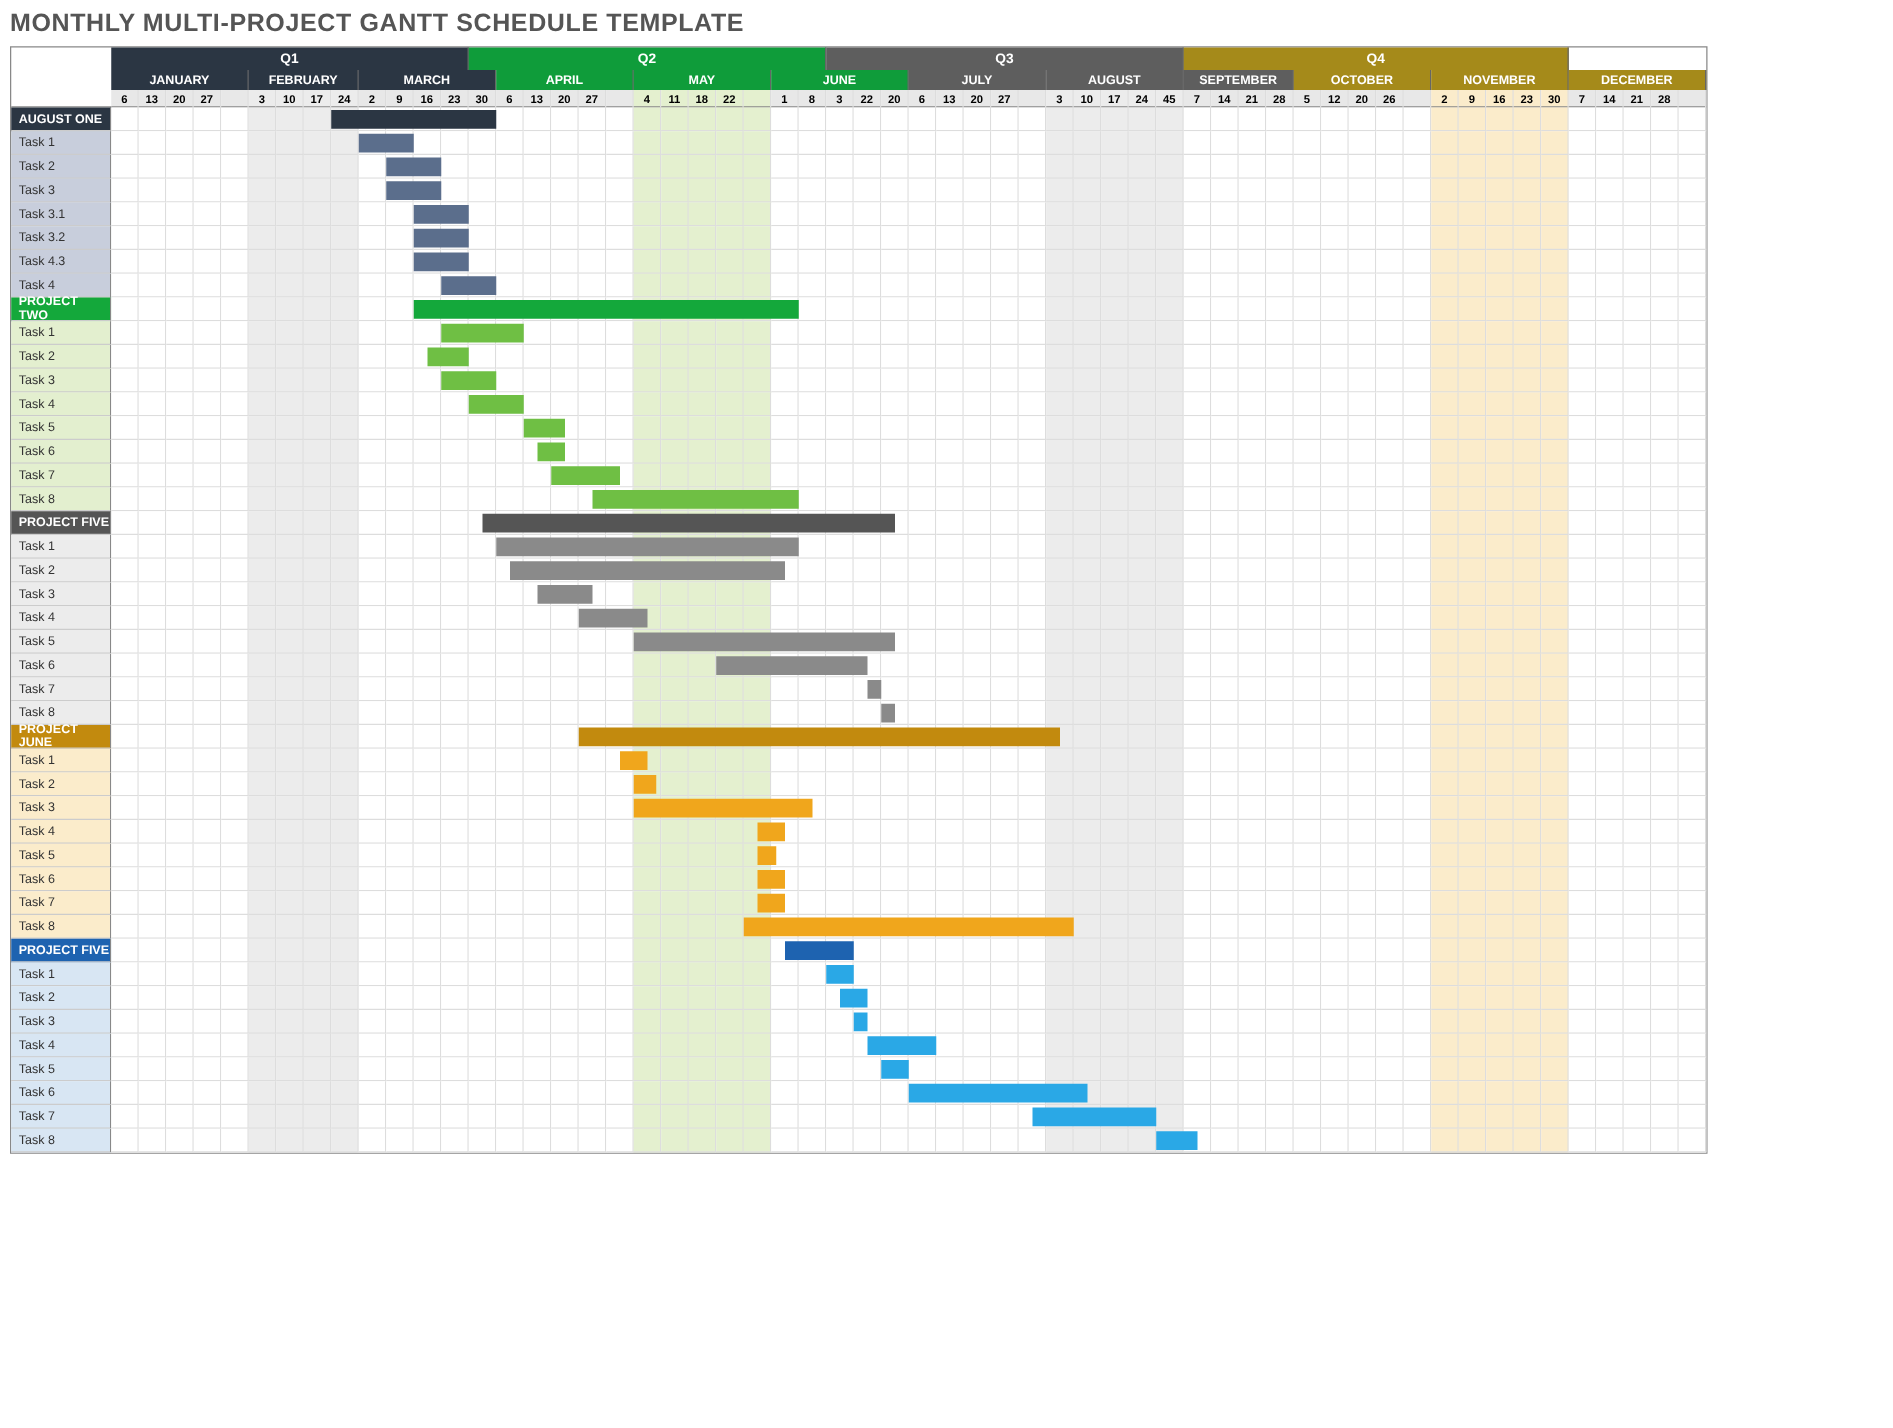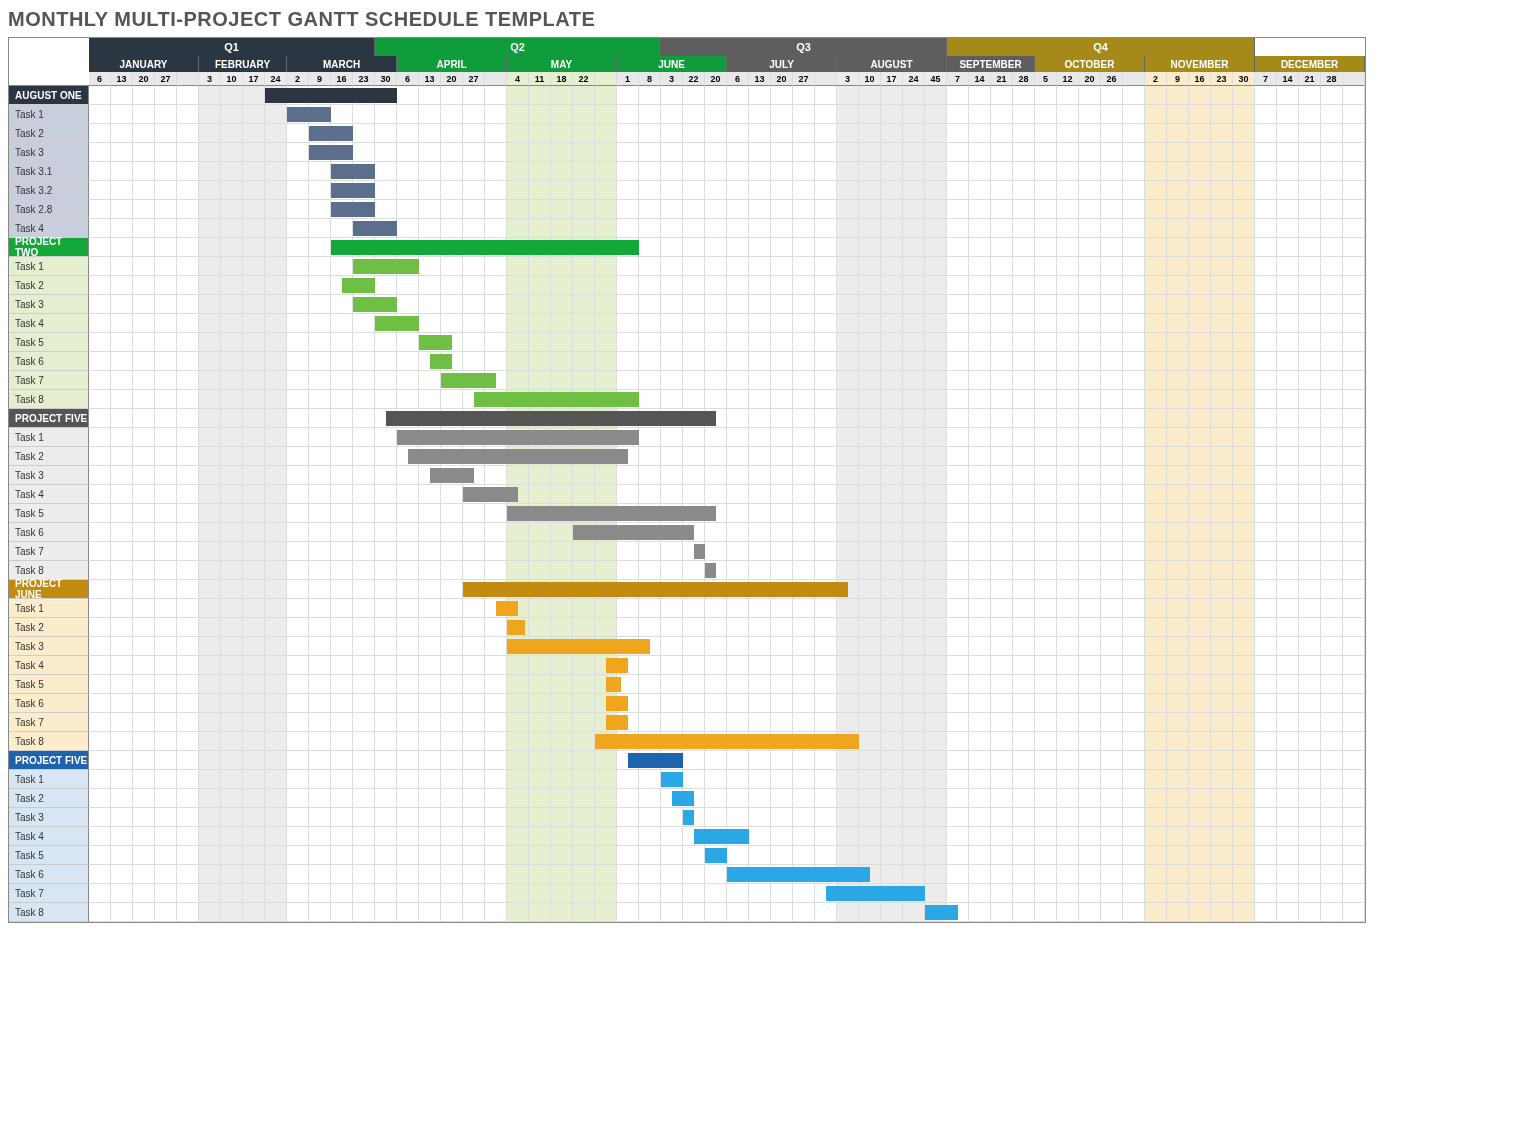--- a/index.html
+++ b/index.html
@@ -482,21 +482,21 @@
         <div class="g-cell" style="width:22px;background:#fbeccb"></div>
         <div class="g-cell" style="width:22px;background:#fbeccb"></div>
         <div class="g-cell" style="width:22px;background:#fff"></div>
         <div class="g-cell" style="width:22px;background:#fff"></div>
         <div class="g-cell" style="width:22px;background:#fff"></div>
         <div class="g-cell" style="width:22px;background:#fff"></div>
         <div class="g-cell" style="width:22px;background:#fff"></div>
         <div class="bar" style="left:242px;width:44px;background:#5b6e8c"></div>
       </div>
     </div><div class="body-row">
-      <div class="row-label" style="background:#c8cedc;color:#333;font-weight:400">Task 2.8</div>
+      <div class="row-label" style="background:#c8cedc;color:#333;font-weight:400">Task 4.3</div>
       <div class="row-grid" style="width:1276px">
         <div class="g-cell" style="width:22px;background:#fff"></div>
         <div class="g-cell" style="width:22px;background:#fff"></div>
         <div class="g-cell" style="width:22px;background:#fff"></div>
         <div class="g-cell" style="width:22px;background:#fff"></div>
         <div class="g-cell" style="width:22px;background:#fff"></div>
         <div class="g-cell" style="width:22px;background:#ececec"></div>
         <div class="g-cell" style="width:22px;background:#ececec"></div>
         <div class="g-cell" style="width:22px;background:#ececec"></div>
         <div class="g-cell" style="width:22px;background:#ececec"></div>

